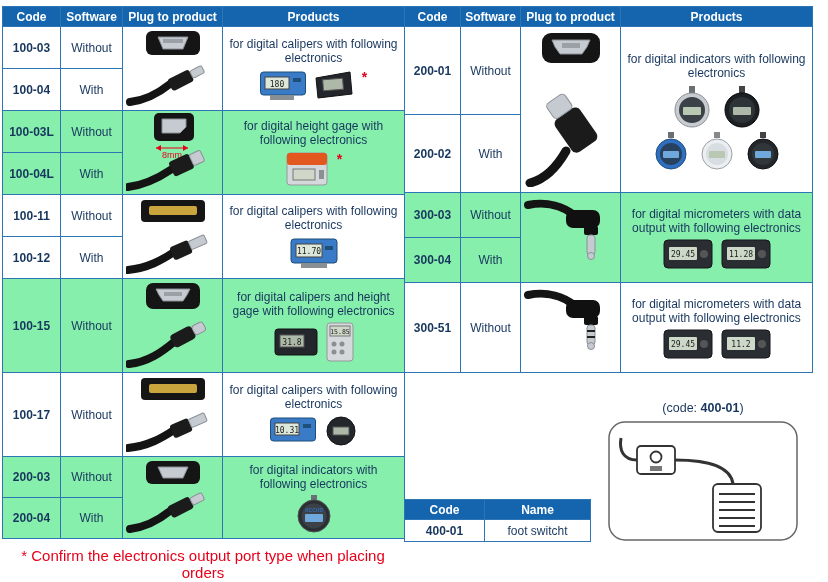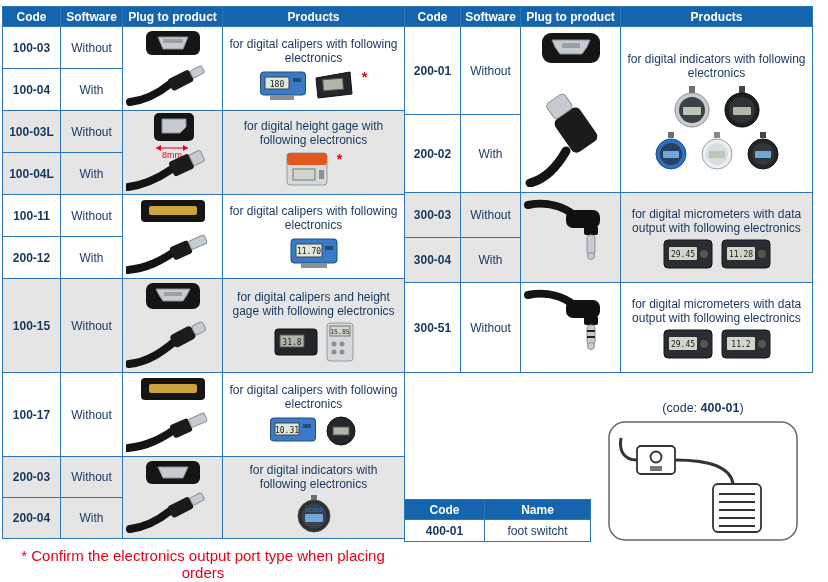--- a/index.html
+++ b/index.html
@@ -16,21 +16,21 @@
 
   table.main { border-collapse: collapse; width: 100%; table-layout: fixed; }
   table.main th {
     background: #1565ae; color: #fff; font-size: 12px; font-weight: bold;
     border: 1px solid #2e75b6; height: 20px; text-align: center;
   }
   table.main td {
     border: 1px solid #2e75b6; font-size: 12px; text-align: center;
     vertical-align: middle; padding: 0;
   }
-  tr.shade td { background: #e5e5e5; }
+  tr.shade td { background: #86efac; }
   td.code { font-weight: bold; }
   td.prod { vertical-align: top; }
   .ptext { padding: 5px 6px 2px; line-height: 1.2; }
   .pimgs { display: flex; justify-content: center; align-items: center; gap: 8px; padding: 2px 0 4px; flex-wrap: wrap; }
   .pimgs-row { display: flex; justify-content: center; align-items: center; gap: 8px; }
   .star { color: #e8001b; font-weight: bold; font-size: 14px; align-self: flex-start; }
   .footnote { color: #e8001b; font-size: 15px; padding: 8px 2px 0 2px; text-align: center; }
 
   .rh42 { height: 42px; }
   .rh41 { height: 41px; margin-left: 32px; }
@@ -181,21 +181,21 @@
                 <rect x="1" y="3" width="46" height="24" rx="3" fill="#3a7bc8" stroke="#1f4e79"></rect>
                 <rect x="6" y="8" width="26" height="13" fill="#dde8da" stroke="#444"></rect>
                 <text x="19" y="18" class="lcd" text-anchor="middle">11.70</text>
                 <rect x="35" y="10" width="8" height="4" fill="#1f4e79"></rect>
                 <rect x="11" y="27" width="26" height="5" fill="#8a8f94"></rect>
               </svg>
             </div>
           </td>
         </tr>
         <tr class="rh42">
-          <td class="code">200-12</td>
+          <td class="code">100-12</td>
           <td>With</td>
         </tr>
 
         <tr class="rh94 shade">
           <td class="code">100-15</td>
           <td>Without</td>
           <td>
             <svg width="94" height="88" viewBox="0 0 94 88">
               <rect x="20" y="3" width="54" height="26" rx="7" fill="#151515"></rect>
               <path d="M30 9 h34 l-3 6 l-4 6 h-20 l-4 -6 z" fill="#c6cbd1" stroke="#8a9097"></path>

